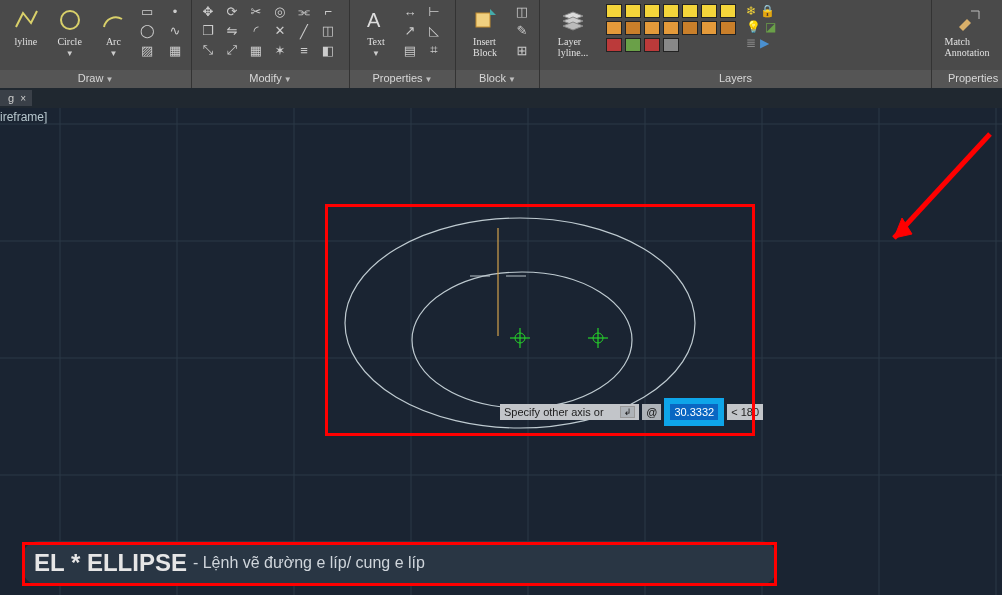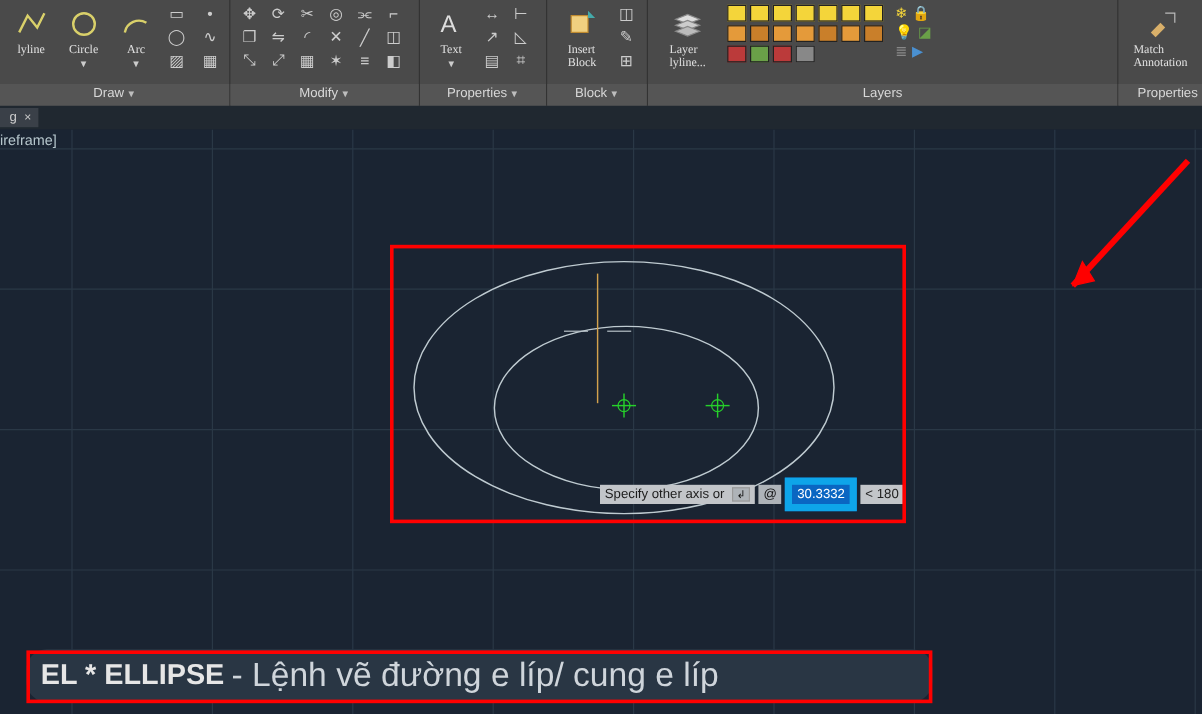--- a/index.html
+++ b/index.html
@@ -37,39 +37,39 @@
   .canvas { position: absolute; top: 108px; left: 0; right: 0; bottom: 0; background: #1a2432; }
   .wire { color: #b6c6cc; font-size: 12px; position: absolute; top: 2px; left: 0; }
   .grid line { stroke: #2a3846; stroke-width: 1; }
 
   .ellipse-outer, .ellipse-inner { stroke: #bfcbd1; stroke-width: 1.2; fill: none; }
   .axis-line { stroke: #d3a24c; stroke-width: 1.2; }
   .center-tick { stroke: #b8c2c8; stroke-width: 1; }
   .center-marker { stroke: #26d02a; stroke-width: 1.2; fill: none; }
 
   .cmd-float { position: absolute; top: 290px; left: 500px; display: flex; gap: 3px; align-items: center; }
-  .cmd-prompt { background: #c2c5c9; color: #1c1c1c; font-size: 11px; padding: 2px 4px; display: flex; align-items: center; gap: 6px; }
+  .cmd-prompt { background: #c2c5c9; color: #1c1c1c; font-size: 11px; padding: 2px 4px; display: flex; align-items: center; gap: 16px; }
   .cmd-prompt .hint { background: #aeb3b8; color: #111; padding: 0 3px; font-size: 9px; border: 1px solid #999; }
   .cmd-badge { background: #aeb3b8; color: #111; padding: 2px 4px; font-size: 11px; }
   .cmd-val { background: #0a66c2; color: #fff; padding: 2px 4px; font-size: 11px; border: 6px solid #0ea5e9; }
   .cmd-ang { background: #c2c5c9; color: #222; padding: 2px 4px; font-size: 11px; }
 
   
   .hi-rect { position: absolute; border: 3px solid #f00; pointer-events: none; }
   .hi-main { top: 204px; left: 325px; width: 430px; height: 232px; }
   .hi-capt { bottom: 9px; left: 22px; width: 755px; height: 44px; }
 
   
   .arrow { position: absolute; top: 128px; left: 870px; }
   .arrow svg line, .arrow svg polygon { stroke: #f00; fill: #f00; }
 
   
   .caption-band { position: absolute; bottom: 10px; left: 22px; width: 755px; height: 44px; background: #293644; display: flex; align-items: center; padding: 0 12px; border-radius: 17px; }
   .caption-band .t1 { color: #e6e6e6; font-weight: bold; font-size: 24px; }
-  .caption-band .t2 { color: #cfd5db; font-size: 28px; font-weight: 300; margin-left: 6px; }
+  .caption-band .t2 { color: #cfd5db; font-size: 16px; font-weight: 300; margin-left: 6px; }
 </style>
 </head>
 <body>
 
 <div class="ribbon">
 
   <div class="rib-group" style="width:192px">
     <div class="rib-items">
       <div class="big-btn">
         <span class="ic">

